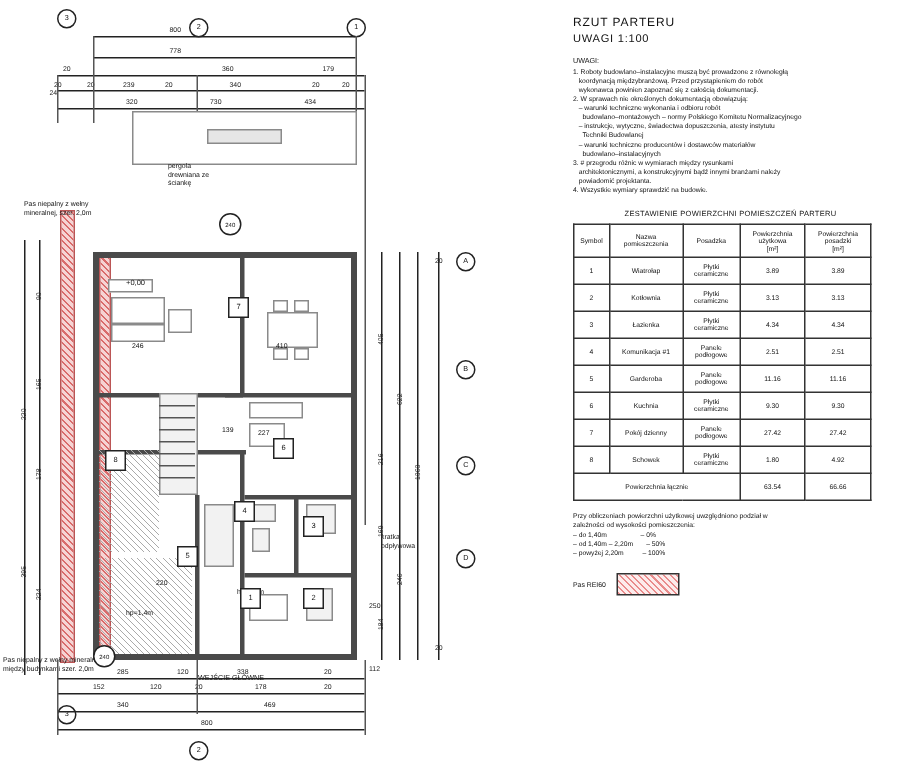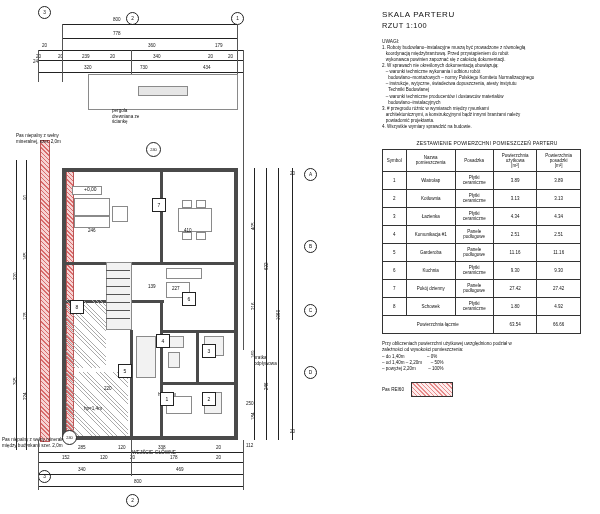--- a/index.html
+++ b/index.html
@@ -210,22 +210,22 @@
     <div class="ln vl thin" style="left:38px;top:440px;height:50px;"></div>
     <div class="ln vl thin" style="left:243px;top:440px;height:50px;"></div>
     <div class="ln vl thin" style="left:131px;top:440px;height:36px;"></div>
 
     <div class="dim abs" style="left:246px;top:402px;">250</div>
     <div class="dim abs" style="left:246px;top:444px;">112</div>
   </div>
 
   <div id="right">
 
-    <div class="title">SKALA PARTERU</div>
-    <div class="scale">RZUT  1:100</div>
+    <div class="title">RZUT PARTERU</div>
+    <div class="scale">UWAGI  1:100</div>
 
     <div class="uwagi-h">UWAGI:</div>
     <div class="uwagi">
       <div>1. Roboty budowlano–instalacyjne muszą być prowadzone z równoległą
    koordynacją międzybranżową. Przed przystąpieniem do robót
    wykonawca powinien zapoznać się z całością dokumentacji.</div>
       <div>2. W sprawach nie określonych dokumentacją obowiązują:
    – warunki techniczne wykonania i odbioru robót
      budowlano–montażowych – normy Polskiego Komitetu Normalizacyjnego
    – instrukcje, wytyczne, świadectwa dopuszczenia, atesty instytutu

